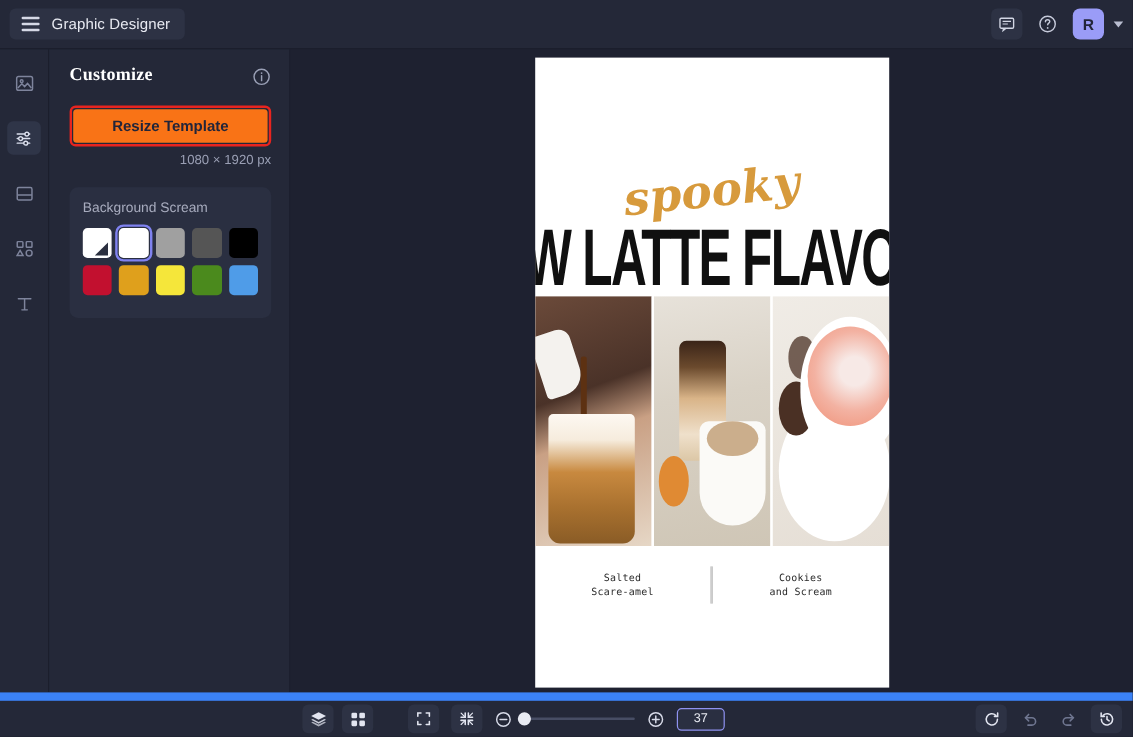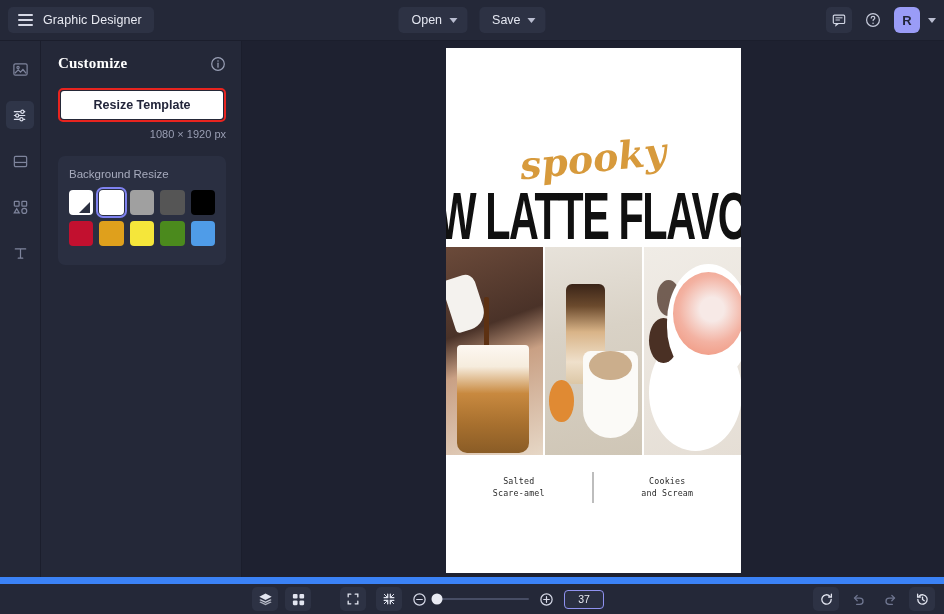--- a/index.html
+++ b/index.html
@@ -82,21 +82,21 @@
   }
   .panel-head { display: flex; align-items: center; justify-content: space-between; margin-bottom: 16px; }
   .panel-title { color: #ffffff; font-size: 15px; font-weight: bold; letter-spacing: .2px; font-family: Liberation Serif, serif; }
 
   .resize-wrap {
     border: 2px solid #e8241f; border-radius: 5px; padding: 1px;
     margin-bottom: 6px;
   }
   .resize-btn {
     display: block; width: 100%;
-    background: #ffffff; color: #22253a;
+    background: #f97316; color: #22253a;
     font-size: 12.5px; font-weight: bold;
     border: none; border-radius: 3px;
     padding: 7px 0; cursor: pointer;
     font-family: "Liberation Sans", sans-serif;
   }
   .dims { text-align: right; color: #9a9fb4; font-size: 11px; margin-bottom: 16px; }
 
   .card { background: #2a2f41; border-radius: 7px; padding: 12px 11px 13px 11px; }
   .card-label { color: #a7abbd; font-size: 11.5px; margin-bottom: 10px; }
   .swatch-row { display: flex; gap: 6px; margin-bottom: 6px; }
@@ -260,30 +260,20 @@
 
     <div class="app-chip">
       <span class="hamburger">
           <i></i>
           <i></i>
           <i></i>
         </span>
       <span class="app-name">Graphic Designer</span>
     </div>
 
-    <div class="center-actions">
-      <div class="dd-btn">
-        <span>Open</span>
-        <span class="chev"></span>
-      </div>
-      <div class="dd-btn">
-        <span>Save</span>
-        <span class="chev"></span>
-      </div>
-    </div>
 
     <div class="right-actions">
       <div class="icon-btn">
         <svg width="14" height="14" viewBox="0 0 16 16" fill="none" stroke="#d2d6e4" stroke-width="1.3">
           <rect x="1.5" y="2.5" width="13" height="9.5" rx="1.2"></rect>
           <path d="M4 5.5h8M4 8h5" stroke-width="1.1"></path>
           <path d="M5 12l-.5 2.2L7.3 12" fill="#d2d6e4"></path>
         </svg>
       </div>
       <div class="icon-btn flat">
@@ -348,21 +338,21 @@
           </svg>
         </span>
       </div>
 
       <div class="resize-wrap">
         <button class="resize-btn">Resize Template</button>
       </div>
       <div class="dims">1080 × 1920 px</div>
 
       <div class="card">
-        <div class="card-label">Background Resize</div>
+        <div class="card-label">Background Scream</div>
 
         <div class="swatch-row">
           <div class="swatch" style="background:#ffffff">
               <span class="tri"></span>
             </div>
           <div class="swatch sel" style="background:#ffffff"></div>
           <div class="swatch" style="background:#a0a0a0"></div>
           <div class="swatch" style="background:#555555"></div>
           <div class="swatch" style="background:#000000"></div>
         </div>

